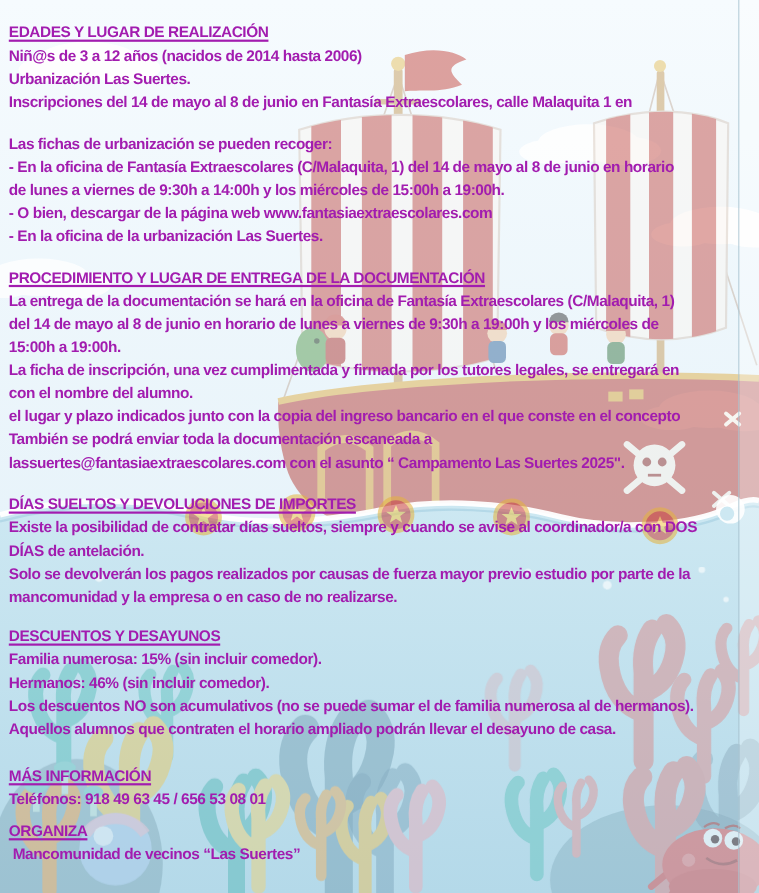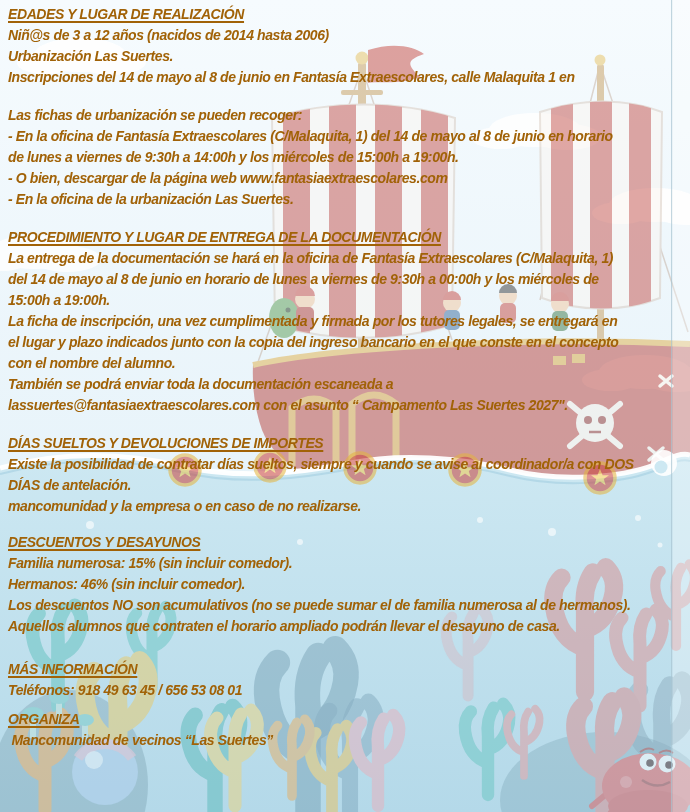--- a/index.html
+++ b/index.html
@@ -4,23 +4,23 @@
 <title>Document</title>
 <style>
   html,body{margin:0;padding:0;background:#ffffff;}
   .page{
     position:relative;width:690px;height:812px;overflow:hidden;
     background:#f2f9fc;font-family:"Liberation Sans",sans-serif;
   }
   .bg{position:absolute;left:0;top:0;width:690px;height:812px;}
   .content{
     position:absolute;left:0;top:0;right:0;bottom:0;
-    padding:4px 8px;
-    color:#a16207;
-    font-weight:bold;font-style:italic;
+    padding:19px 8px;
+    color:#a21caf;
+    font-weight:bold;
     font-size:14px;line-height:21px;letter-spacing:-0.4px;
   }
   .content section{margin:0 0 17px 0;}
   .content h2{
     margin:0;font-size:14px;line-height:21px;white-space:pre;
     text-decoration:underline;text-decoration-thickness:1.5px;text-underline-offset:2px;
   }
   .content p{margin:0;white-space:pre;}
   .s-dias{margin-bottom:15px!important;}
   .s-desc{margin-bottom:22px!important;}
@@ -234,33 +234,34 @@
       <p>Las fichas de urbanización se pueden recoger:</p>
       <p>- En la oficina de Fantasía Extraescolares (C/Malaquita, 1) del 14 de mayo al 8 de junio en horario</p>
       <p>de lunes a viernes de 9:30h a 14:00h y los miércoles de 15:00h a 19:00h.</p>
       <p>- O bien, descargar de la página web www.fantasiaextraescolares.com</p>
       <p>- En la oficina de la urbanización Las Suertes.</p>
     </section>
 
     <section>
       <h2>PROCEDIMIENTO Y LUGAR DE ENTREGA DE LA DOCUMENTACIÓN</h2>
       <p>La entrega de la documentación se hará en la oficina de Fantasía Extraescolares (C/Malaquita, 1)</p>
-      <p>del 14 de mayo al 8 de junio en horario de lunes a viernes de 9:30h a 00:00h y los miércoles de</p>
+      <p>del 14 de mayo al 8 de junio en horario de lunes a viernes de 9:30h a 19:00h y los miércoles de</p>
       <p>15:00h a 19:00h.</p>
       <p>La ficha de inscripción, una vez cumplimentada y firmada por los tutores legales, se entregará en</p>
+      <p>con el nombre del alumno.</p>
       <p>el lugar y plazo indicados junto con la copia del ingreso bancario en el que conste en el concepto</p>
-      <p>con el nombre del alumno.</p>
       <p>También se podrá enviar toda la documentación escaneada a</p>
-      <p>lassuertes@fantasiaextraescolares.com con el asunto “ Campamento Las Suertes 2027".</p>
+      <p>lassuertes@fantasiaextraescolares.com con el asunto “ Campamento Las Suertes 2025".</p>
     </section>
 
     <section class="s-dias">
       <h2>DÍAS SUELTOS Y DEVOLUCIONES DE IMPORTES</h2>
       <p>Existe la posibilidad de contratar días sueltos, siempre y cuando se avise al coordinador/a con DOS</p>
       <p>DÍAS de antelación.</p>
+      <p>Solo se devolverán los pagos realizados por causas de fuerza mayor previo estudio por parte de la</p>
       <p>mancomunidad y la empresa o en caso de no realizarse.</p>
     </section>
 
     <section class="s-desc">
       <h2>DESCUENTOS Y DESAYUNOS</h2>
       <p>Familia numerosa: 15% (sin incluir comedor).</p>
       <p>Hermanos: 46% (sin incluir comedor).</p>
       <p>Los descuentos NO son acumulativos (no se puede sumar el de familia numerosa al de hermanos).</p>
       <p>Aquellos alumnos que contraten el horario ampliado podrán llevar el desayuno de casa.</p>
     </section>

